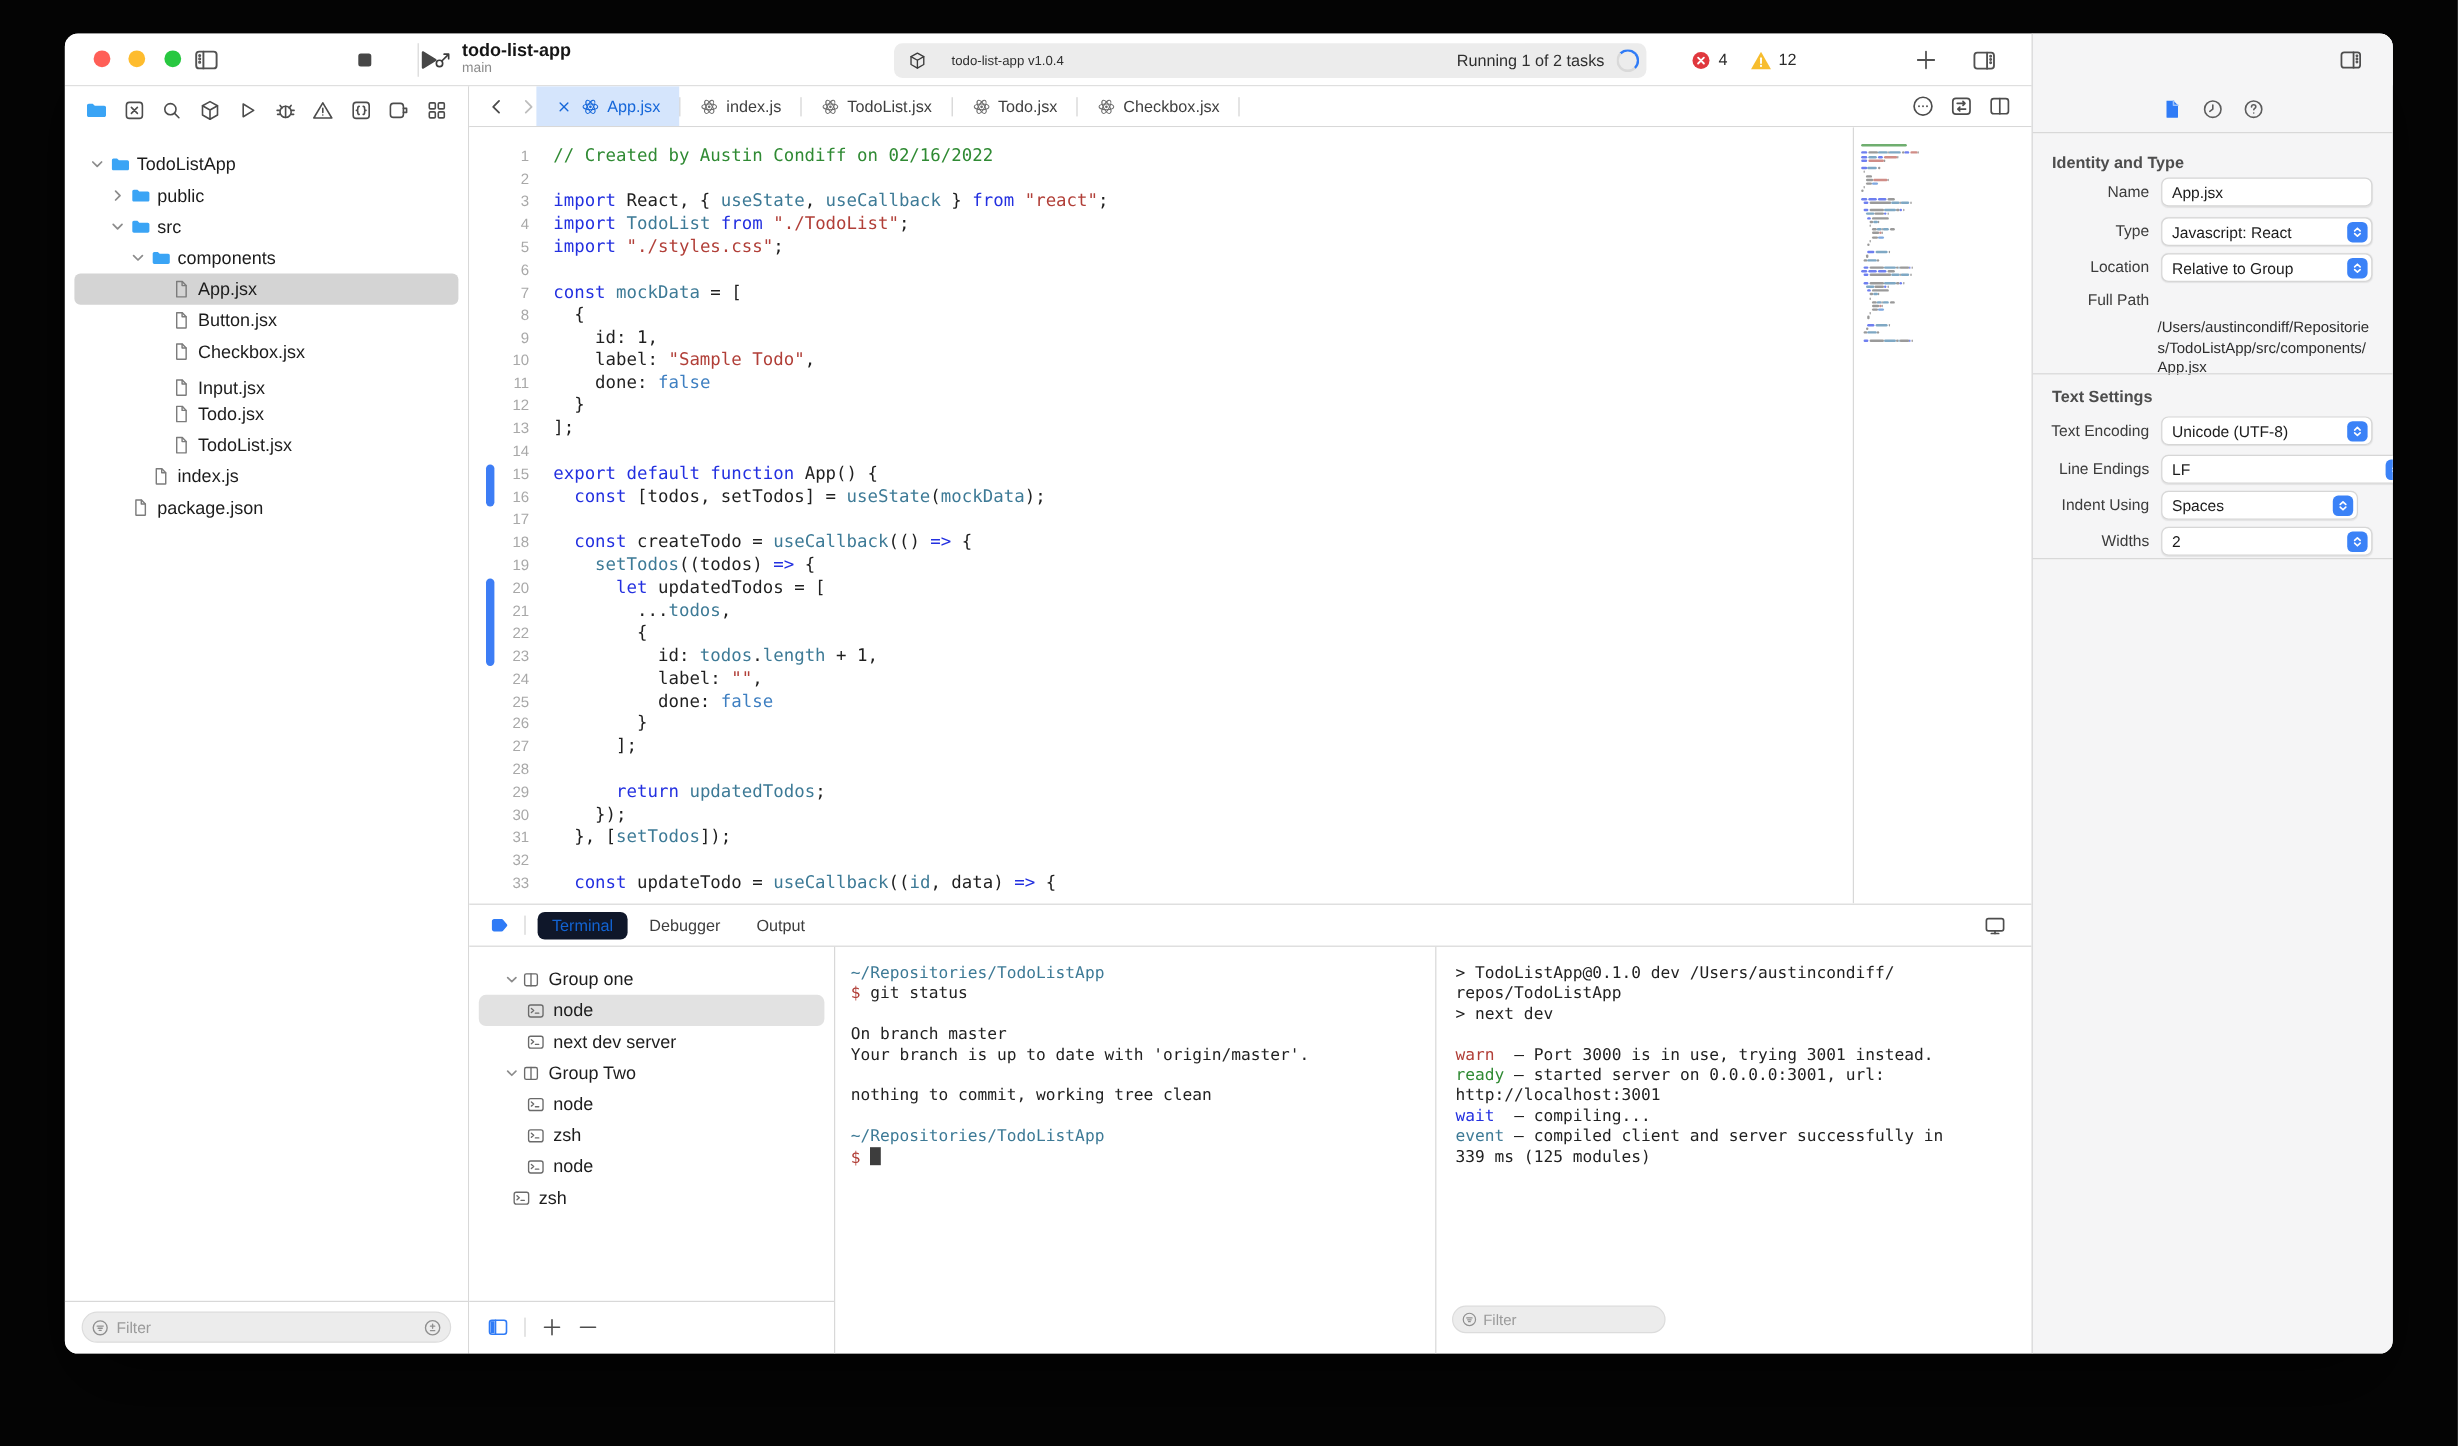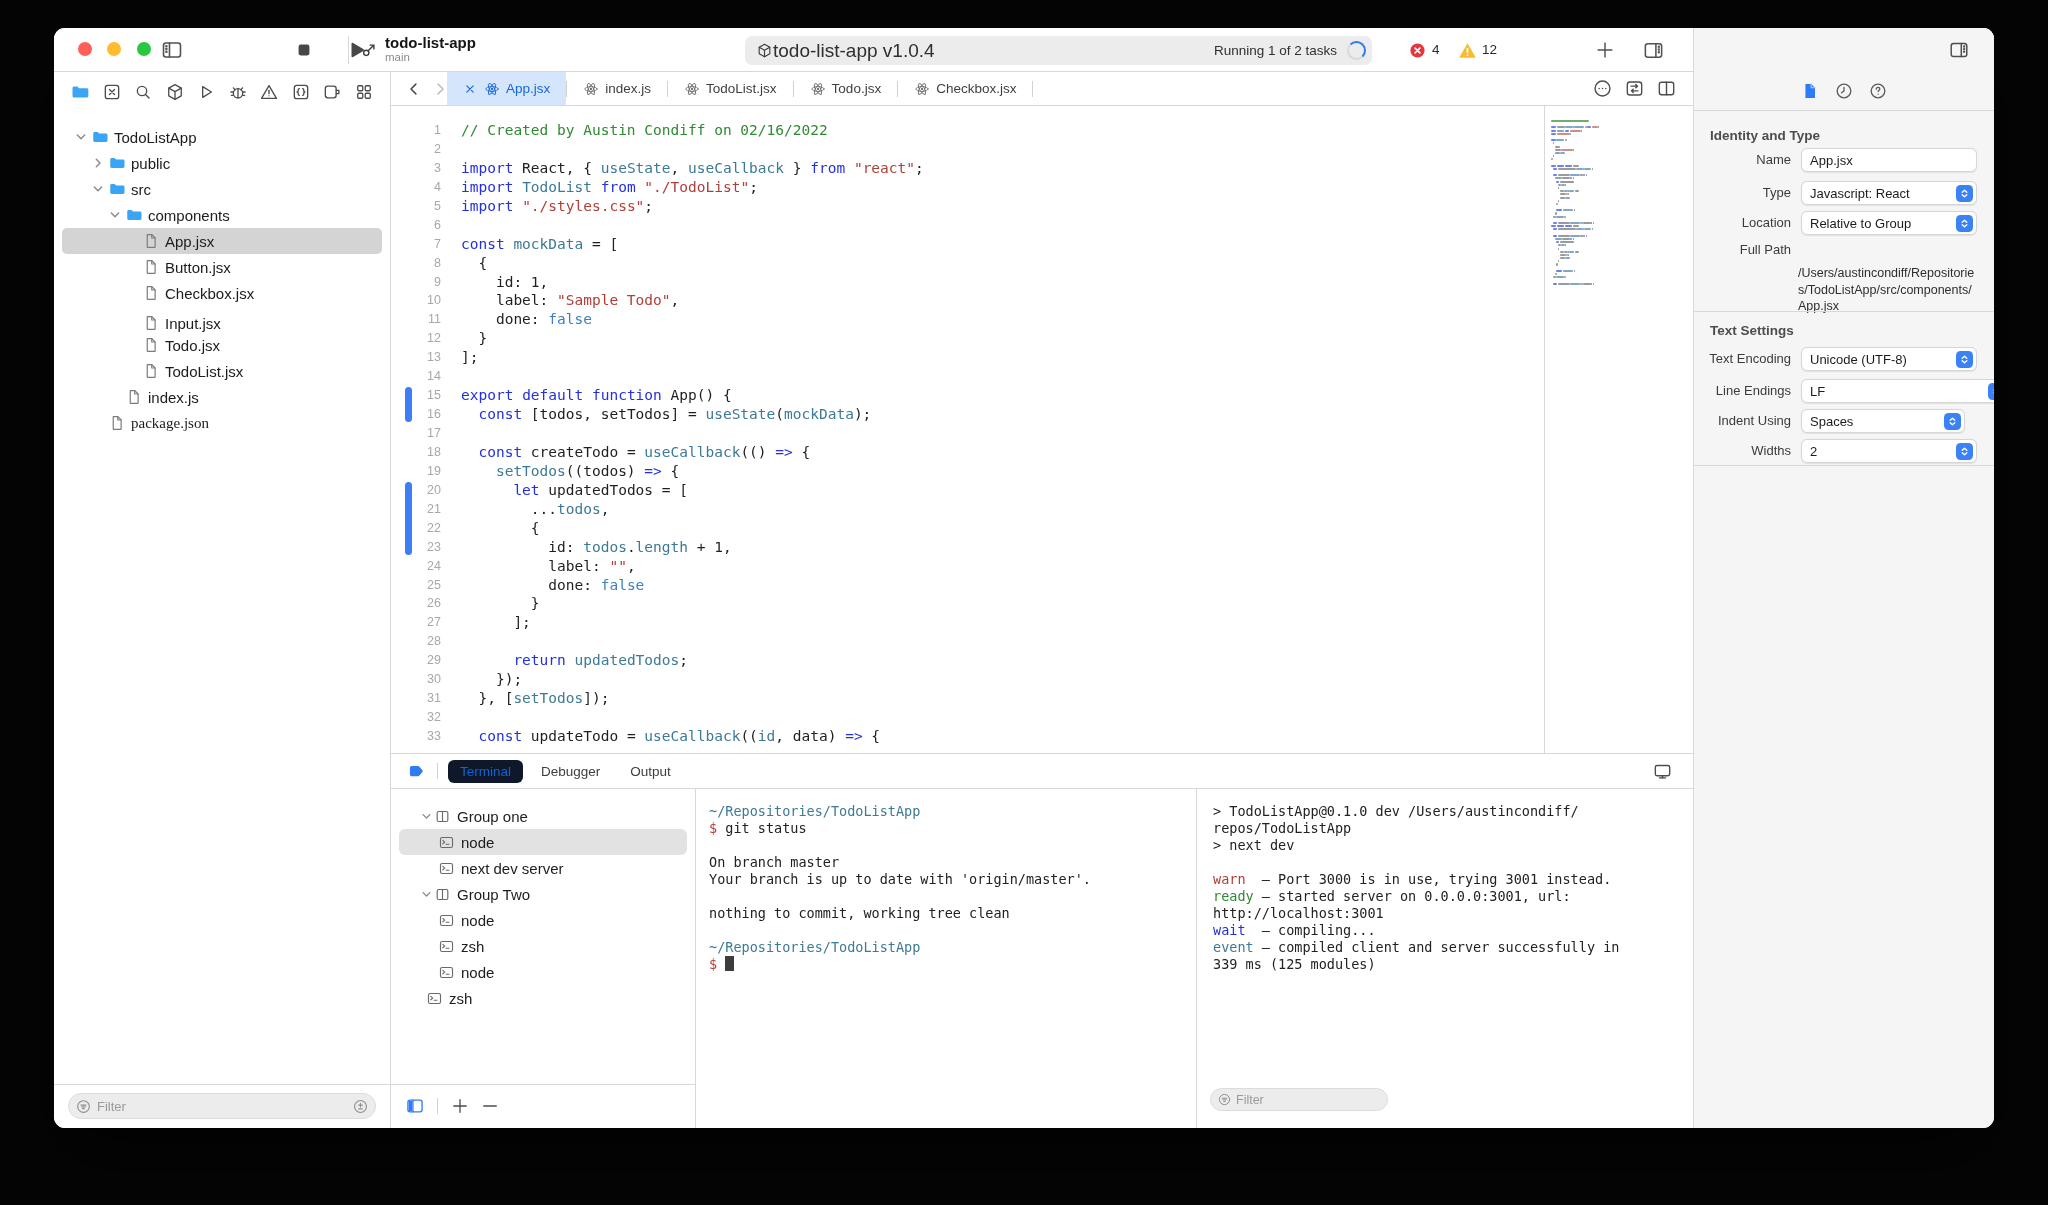--- a/index.html
+++ b/index.html
@@ -12,21 +12,21 @@
   .abs { position:absolute; }
 
   
   .titlebar { position:absolute; left:0; top:0; width:100%; height:43px; background:#fff; }
   .light { width:14px; height:14px; border-radius:50%; display:inline-block; margin-right:11px; }
   .tb-icon { color:#515151; }
   .proj-title { font-size:15px; font-weight:700; color:#151515; line-height:17px; }
   .proj-branch { font-size:11.5px; color:#8b8b8b; line-height:13px; }
   .pill { position:absolute; left:691px; top:8px; width:627px; height:29px; background:#ececec;
     border-radius:7px; display:flex; align-items:center; }
-  .pill-app { font-size:19px; color:#2f2f2f; margin-left:0; }
+  .pill-app { font-size:11px; color:#2f2f2f; margin-left:20px; }
   .pill-tasks { font-size:13.5px; color:#2f2f2f; margin-left:auto; margin-right:10px; }
   .spinner { width:19px; height:19px; border-radius:50%; border:2.5px solid #d9d9d9;
     border-top-color:#2f7bf6; border-right-color:#2f7bf6; margin-right:6px; }
   .count-txt { font-size:13.5px; color:#2b2b2b; }
 
   
   .sidebar { position:absolute; left:0; top:44px; width:336px; bottom:0; background:#fff; }
   .side-divider { left:336px; top:44px; width:1px; bottom:0; height:1056px; }
   .activity { position:absolute; left:0; top:4px; width:336px; height:32px;
     display:flex; align-items:center; justify-content:space-between; padding:0 16px; }
@@ -331,21 +331,21 @@
           <span>TodoList.jsx</span>
         </div>
         <div class="trow" style="padding-left: 45px;">
           <span class="chev"></span>
           <span class="ticon"><svg viewBox="0 0 24 24" width="100%" height="100%" fill="none" stroke="currentColor" stroke-width="1.6" stroke-linecap="round" stroke-linejoin="round">
               <path d="M7 3.5h6.2L17.5 8v12c0 .3-.2.5-.5.5H7.5c-.3 0-.5-.2-.5-.5V4c0-.3.2-.5.5-.5z" stroke="#7c7c7c"></path>
               <path d="M13 3.8V8h4.3" stroke="#7c7c7c"></path>
             </svg></span>
           <span>index.js</span>
         </div>
-        <div class="trow" style="padding-left: 28px; font-family: Liberation Serif, serif;">
+        <div class="trow" style="padding-left: 28px;">
           <span class="chev"></span>
           <span class="ticon"><svg viewBox="0 0 24 24" width="100%" height="100%" fill="none" stroke="currentColor" stroke-width="1.6" stroke-linecap="round" stroke-linejoin="round">
               <path d="M7 3.5h6.2L17.5 8v12c0 .3-.2.5-.5.5H7.5c-.3 0-.5-.2-.5-.5V4c0-.3.2-.5.5-.5z" stroke="#7c7c7c"></path>
               <path d="M13 3.8V8h4.3" stroke="#7c7c7c"></path>
             </svg></span>
           <span>package.json</span>
         </div>
       </div>
     <div class="filter-wrap">
       <div class="hairline filter-line"></div>

